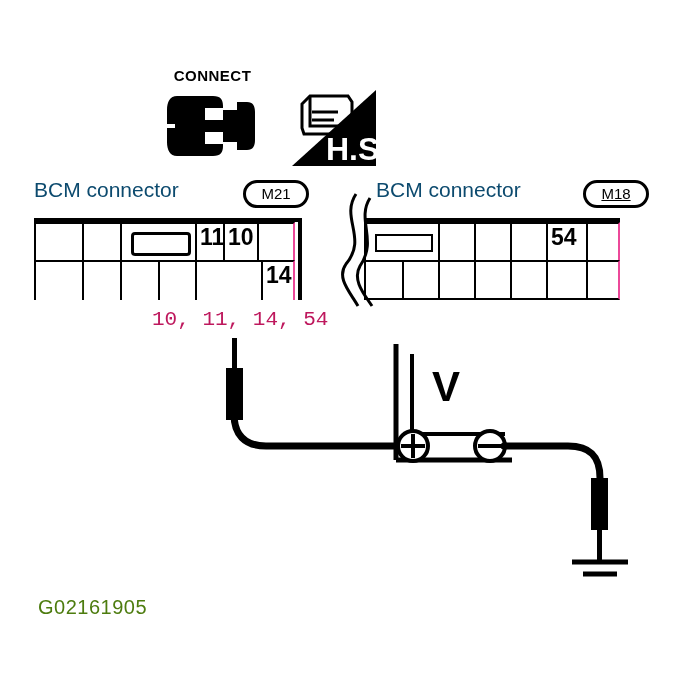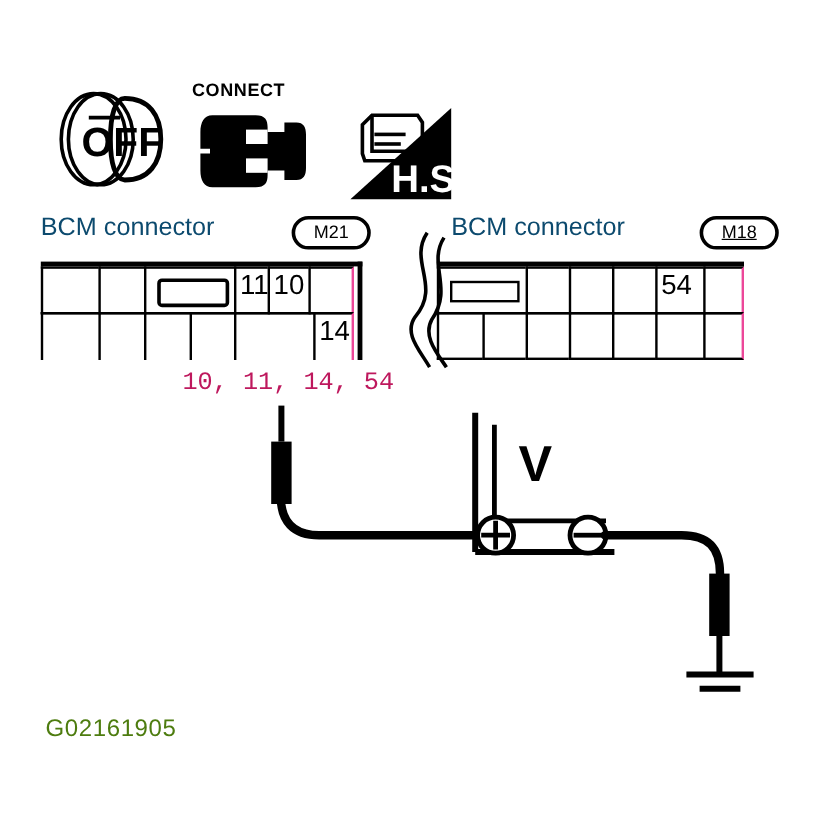--- a/index.html
+++ b/index.html
@@ -44,21 +44,21 @@
     left: 120px;
     top: 6px;
     width: 105px;
     height: 96px;
   }
   .connect-label {
     position: absolute;
     left: 0;
     top: 0;
     width: 105px;
-    text-align: left;
+    text-align: center;
     font-family: "Liberation Sans", sans-serif;
     font-size: 15px;
     font-weight: bold;
     letter-spacing: 0.5px;
     color: #000;
     line-height: 16px;
   }
   .connect-plug {
     position: absolute;
     left: 5px;
@@ -102,20 +102,21 @@
   .grid-top-rule {
     position: absolute;
     left: 0;
     top: 0;
     height: 4px;
     background: #000;
   }
   .cell-row {
     position: absolute;
     display: flex;
+    font-weight: bold;
   }
   .cell {
     box-sizing: border-box;
     border-left: 2px solid #000;
     border-top: 2px solid #000;
     border-bottom: 2px solid #000;
     position: relative;
     font-family: "Liberation Sans", sans-serif;
     font-size: 22px;
     color: #000;
@@ -179,33 +180,20 @@
 
   svg { overflow: visible; }
 </style>
 </head>
 <body>
 
 <div id="page">
 
   <div class="icon-row">
 
-    <div class="ign-icon">
-      <svg width="100" height="92" viewBox="0 0 100 92">
-
-        <ellipse cx="34" cy="46" rx="27" ry="38" fill="none" stroke="#000" stroke-width="3"></ellipse>
-        <ellipse cx="40" cy="46" rx="27" ry="38" fill="none" stroke="#000" stroke-width="3"></ellipse>
-
-        <path d="M60 12 C80 12, 90 26, 90 46 C90 66, 80 80, 60 80 C52 80, 48 66, 48 46 C48 26, 52 12, 60 12 Z" fill="none" stroke="#000" stroke-width="4"></path>
-
-        <text x="24" y="60" font-family="'Liberation Sans', sans-serif" font-size="34" font-weight="bold" fill="#000">OFF</text>
-
-        <path d="M30 28 L56 28" stroke="#000" stroke-width="3" fill="none"></path>
-      </svg>
-    </div>
 
     <div class="connect-icon">
       <div class="connect-label">CONNECT</div>
       <div class="connect-plug">
         <svg width="95" height="76" viewBox="0 0 95 76">
 
           <path d="M12 8 L48 8 C56 8, 58 12, 58 18 L58 22 L72 22 L72 14 L82 14
                    C88 14, 90 18, 90 24 L90 52 C90 58, 88 62, 82 62 L72 62 L72 54
                    L58 54 L58 58 C58 64, 56 68, 48 68 L12 68
                    C5 68, 2 62, 2 54 L2 40 L10 40 L10 36 L2 36 L2 22 C2 14, 5 8, 12 8 Z" fill="#000"></path>

